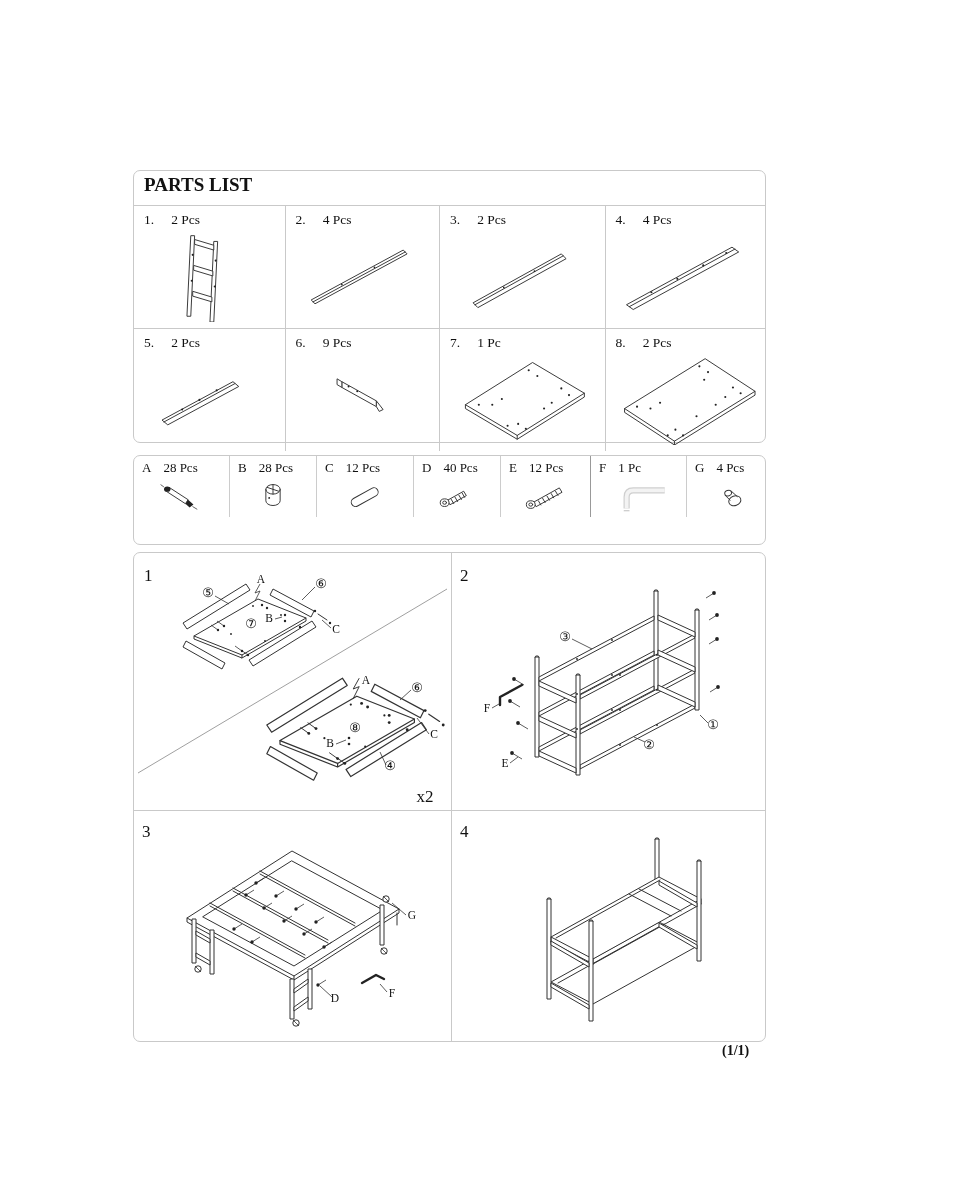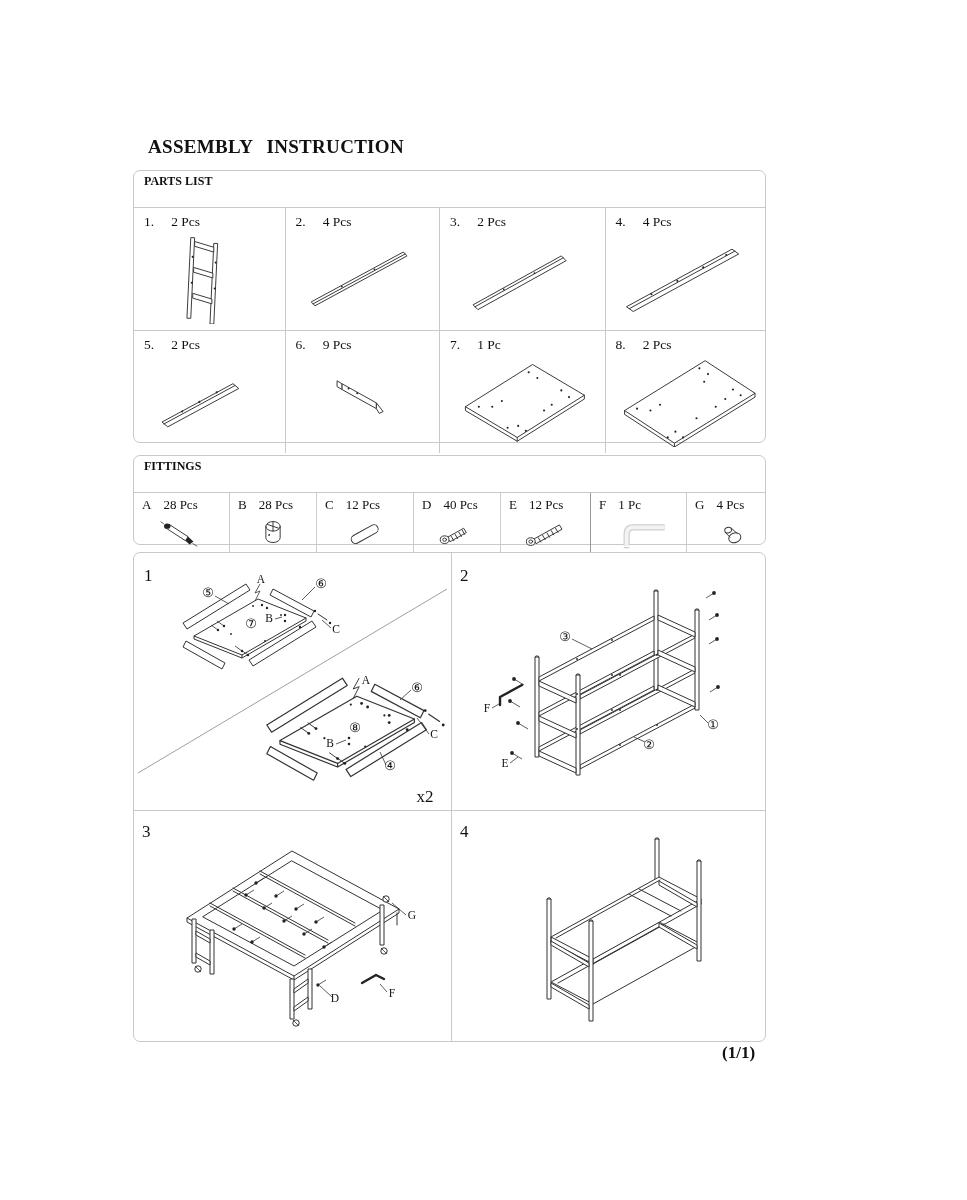--- a/index.html
+++ b/index.html
@@ -4,54 +4,53 @@
 <style>
   html,body{margin:0;padding:0;background:#fff;}
   .page{position:relative;width:967px;height:1200px;background:#fff;overflow:hidden;
         font-family:"Liberation Serif",serif;color:#111;}
   .title{position:absolute;left:148px;top:136px;font-size:19px;font-weight:bold;
          word-spacing:9px;letter-spacing:.3px;}
   .box{position:absolute;border:1.5px solid #c9c9c9;border-radius:7px;background:#fff;box-sizing:border-box;}
   .parts-box{left:133px;top:170px;width:633px;height:273px;}
   .fit-box{left:133px;top:455px;width:633px;height:90px;}
   .steps-box{left:133px;top:552px;width:633px;height:490px;}
-  .hdr{font-size:12px;font-weight:bold;padding:3px 10px 18px;border-bottom:1px solid #c9c9c9;}
+  .hdr{font-size:19px;font-weight:bold;padding:3px 10px 9px;border-bottom:1px solid #c9c9c9;}
   .prow{display:flex;}
   .prow2{border-top:1px solid #c9c9c9;}
   .pcell{position:relative;box-sizing:border-box;height:122px;}
   .pcell + .pcell{border-left:1px solid #c9c9c9;}
   .plabel{display:flex;gap:17px;padding:6px 0 0 10px;font-size:13.5px;}
   .pdraw{display:block;margin:0 auto;width:148px;height:94px;}
   .frow{display:flex;height:61px;}
   .fcell{position:relative;box-sizing:border-box;}
   .fcell + .fcell{border-left:1px solid #ccc;}
   .fcell.dark{border-left:1.5px solid #999;}
   .flabel{display:flex;gap:12px;padding:4px 0 0 8px;font-size:13px;}
   .fdraw{display:block;margin:0 auto;width:86px;height:40px;}
   .vdiv{position:absolute;left:317px;top:0;width:1px;height:100%;background:#c9c9c9;}
   .hdiv{position:absolute;left:0;top:257px;width:100%;height:1px;background:#c9c9c9;}
   .step-svg{position:absolute;}
   #s1{left:0;top:0;}  #s2{left:318px;top:0;}
   #s3{left:0;top:258px;} #s4{left:318px;top:258px;}
-  .pagenum{position:absolute;left:722px;top:1043px;font-size:17px;font-weight:bold;}
+  .pagenum{position:absolute;left:722px;top:1043px;font-size:14px;font-weight:bold;}
   .ln{stroke:#333;stroke-width:1;fill:none;stroke-linejoin:round;stroke-linecap:round;}
   .lnw{stroke:#333;stroke-width:1;fill:#fff;stroke-linejoin:round;}
   .fl{fill:#222;stroke:none;}
   .thin{stroke:#888;stroke-width:.8;fill:none;}
   .ldr{stroke:#333;stroke-width:.8;fill:none;}
   .bold2{stroke:#222;stroke-width:2.4;fill:none;stroke-linecap:round;stroke-linejoin:round;}
   svg text{font-family:"Liberation Serif",serif;fill:#111;}
   .t11{font-size:11.5px;} .t13{font-size:13px;} .t17{font-size:17px;}
 </style>
 </head>
 <body>
 
 <div class="page">
 
-  <div class="title">ASSEMBLY  INSTRUCTION</div>
 
   <section class="box parts-box">
     <div class="hdr">PARTS LIST</div>
 
     <div class="prow">
       <div class="pcell" style="width:151px">
         <div class="plabel">
           <span>1.</span>
           <span>2 Pcs</span>
         </div>
@@ -177,21 +176,20 @@
           <circle class="fl" cx="87" cy="68" r="1.1"></circle>
             <circle class="fl" cx="117" cy="48" r="1.1"></circle>
           <circle class="fl" cx="57" cy="88" r="1.1"></circle>
             <circle class="fl" cx="95" cy="30" r="1.1"></circle>
         </svg>
       </div>
     </div>
   </section>
 
   <section class="box fit-box">
-    <div class="hdr">FITTINGS</div>
     <div class="frow">
 
       <div class="fcell" style="flex:0 0 95px">
         <div class="flabel">
           <span>A</span>
           <span>28 Pcs</span>
         </div>
         <svg class="fdraw" viewBox="0 0 86 42">
           <path class="lnw" d="M26.6,16.1 L46.6,29.1 L49.4,24.9 L29.4,11.9 Z"></path>
           <ellipse class="fl" cx="27.5" cy="13.8" rx="3.4" ry="2.7"></ellipse>

